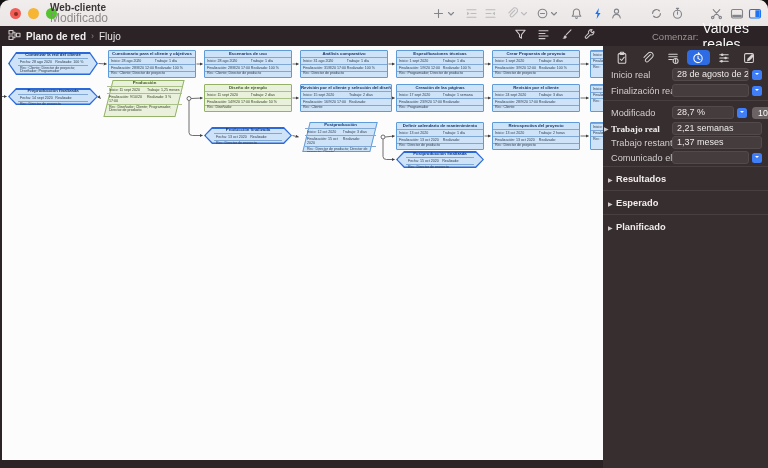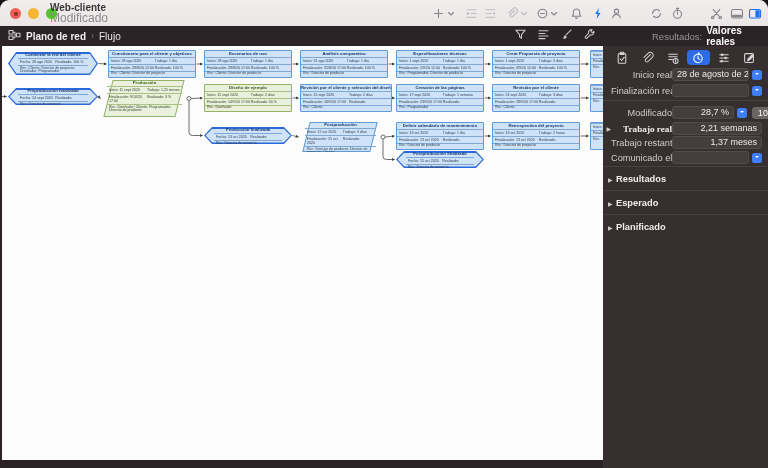--- a/index.html
+++ b/index.html
@@ -22,21 +22,21 @@
   
   .viewbar{position:absolute;left:0;top:26px;right:0;height:32px;background:#2b2325;color:#eceae9;}
   .vleft{position:absolute;left:8px;top:0;height:20px;display:flex;align-items:center;gap:5px;}
   .bc-name{font-size:10px;font-weight:700;color:#f0edec;}
   .bc-sep{font-size:9px;color:#8d8688;}
   .bc-view{font-size:10px;color:#e8e4e4;}
   .vicons{position:absolute;left:514px;top:0;height:20px;display:flex;gap:10px;align-items:center;}
   .vic{stroke:#cdc7c8;stroke-width:1.05;fill:none;stroke-linecap:round;stroke-linejoin:round;}
   .activity{position:absolute;left:652px;top:0;height:20px;display:flex;align-items:center;gap:4px;}
   .act-l{font-size:9.5px;color:#9b9495;}
-  .act-v{font-size:10px;font-weight:700;color:#fafafa;}
+  .act-v{font-size:14px;font-weight:400;color:#fafafa;}
   
   .canvas{position:absolute;left:2px;top:46px;width:601px;height:414px;background:#fcfcfc;overflow:hidden;}
   .edges{position:absolute;left:0;top:0;}
   .el{stroke:#4a4a4a;stroke-width:.8;fill:none;}
   .ec{stroke:#4a4a4a;stroke-width:.8;fill:#fcfcfc;}
   .node{position:absolute;box-sizing:border-box;overflow:hidden;}
   .node.task{background:#cfe3f8;border:1px solid #5f9bd8;border-radius:1px;}
   .node.task.green{background:#e9f1dc;border-color:#93b267;}
   .nt{font-size:4.3px;line-height:6.2px;font-weight:700;text-align:center;color:#14386b;border-bottom:.5px solid #7fa9d4;white-space:nowrap;overflow:hidden;}
   .nr{display:flex;font-size:3.6px;line-height:4.3px;padding:.7px 2px;border-bottom:.5px solid #7fa9d4;color:#2c3e52;}
@@ -54,21 +54,21 @@
   .hexin::after{content:"";position:absolute;left:1.5px;top:1.5px;right:1.5px;bottom:1.5px;background:#cfe3f8;clip-path:polygon(0 50%,7px 0,calc(100% - 7px) 0,100% 50%,calc(100% - 7px) 100%,7px 100%,0 50%);}
   .hexc{position:absolute;left:0;top:0;right:0;bottom:0;padding:0 10px;}
   .milestone .nt{border-color:#7fa9d4;}
   
   .panel{position:absolute;left:603px;top:46px;width:165px;height:422px;background:#362e2f;}
   .ptabs{position:absolute;left:7px;right:7px;top:3px;height:17px;display:flex;justify-content:space-between;align-items:center;}
   .ptab{width:23px;height:15px;display:flex;align-items:center;justify-content:center;border-radius:4px;}
   .ptab.active{background:#2e6ce6;}
   .pic{stroke:#d8d3d4;stroke-width:1.05;fill:none;stroke-linecap:round;stroke-linejoin:round;}
   .ptab.active .pic{stroke:#fff;}
-  .prow{position:absolute;left:8px;right:6px;height:13px;display:flex;align-items:center;text-align:right;}
+  .prow{position:absolute;left:8px;right:6px;height:13px;display:flex;align-items:center;}
   .plabel{width:61px;flex:none;font-size:9.2px;color:#d3cdce;white-space:nowrap;overflow:hidden;}
   .plabel.b{font-weight:700;color:#f1edec;font-family:Liberation Serif, serif;}
   .tri{flex:none;width:7px;font-size:6px;color:#cfc9ca;}
   .pval{flex:1;background:#453c3d;border:1px solid #534a4b;border-radius:3px;height:11px;line-height:10.5px;font-size:9px;color:#eeeaea;padding:0 4px;white-space:nowrap;overflow:hidden;}
   .pval.short{flex:none;width:52px;}
   .pbtn-blue{flex:none;width:10px;height:10px;background:#3f7ef6;border-radius:2.5px;margin-left:3px;position:relative;}
   .pbtn-blue::after{content:"";position:absolute;left:2.6px;top:3.6px;border:2.3px solid transparent;border-top-color:#fff;}
   .pbtn-gray{flex:none;margin-left:5px;background:#6c6364;border-radius:3.5px;color:#fff;font-size:8.8px;padding:0 6px;height:12px;line-height:12px;}
   .pdiv{position:absolute;left:0;right:0;height:1px;background:#473f40;}
   .psec{position:absolute;left:5px;display:flex;align-items:center;height:12px;}
@@ -206,21 +206,21 @@
           </svg></span>
       <span><svg width="13" height="13">
             <path class="vic" d="M11 1.8L6.3 6.6"></path>
             <path d="M5.6 7.2c-1 0-1.8.8-1.8 1.7 0 .7-.5 1.2-1.5 1.2.9 1 3.2.9 4-.1.6-.8.4-1.8-.7-2.8z" fill="#cdc7c8"></path>
           </svg></span>
       <span><svg width="13" height="13">
             <path class="vic" d="M10.8 3.3A2.7 2.7 0 017.3 6.8L4 10.1a1.15 1.15 0 01-1.6-1.6l3.3-3.3A2.7 2.7 0 019.2 1.7L7.7 3.2l1.6 1.6z"></path>
           </svg></span>
     </div>
     <div class="activity">
-      <span class="act-l">Resultados:</span>
+      <span class="act-l">Comenzar:</span>
       <span class="act-v">Valores reales</span>
     </div>
   </div>
 
   <div class="canvas">
       <svg class="edges" width="601" height="414">
         <defs>
           <marker id="arr" markerWidth="5" markerHeight="5" refX="3.6" refY="2" orient="auto">
             <path d="M0 0L4 2L0 4Z" fill="#3f3f3f"></path>
           </marker>

